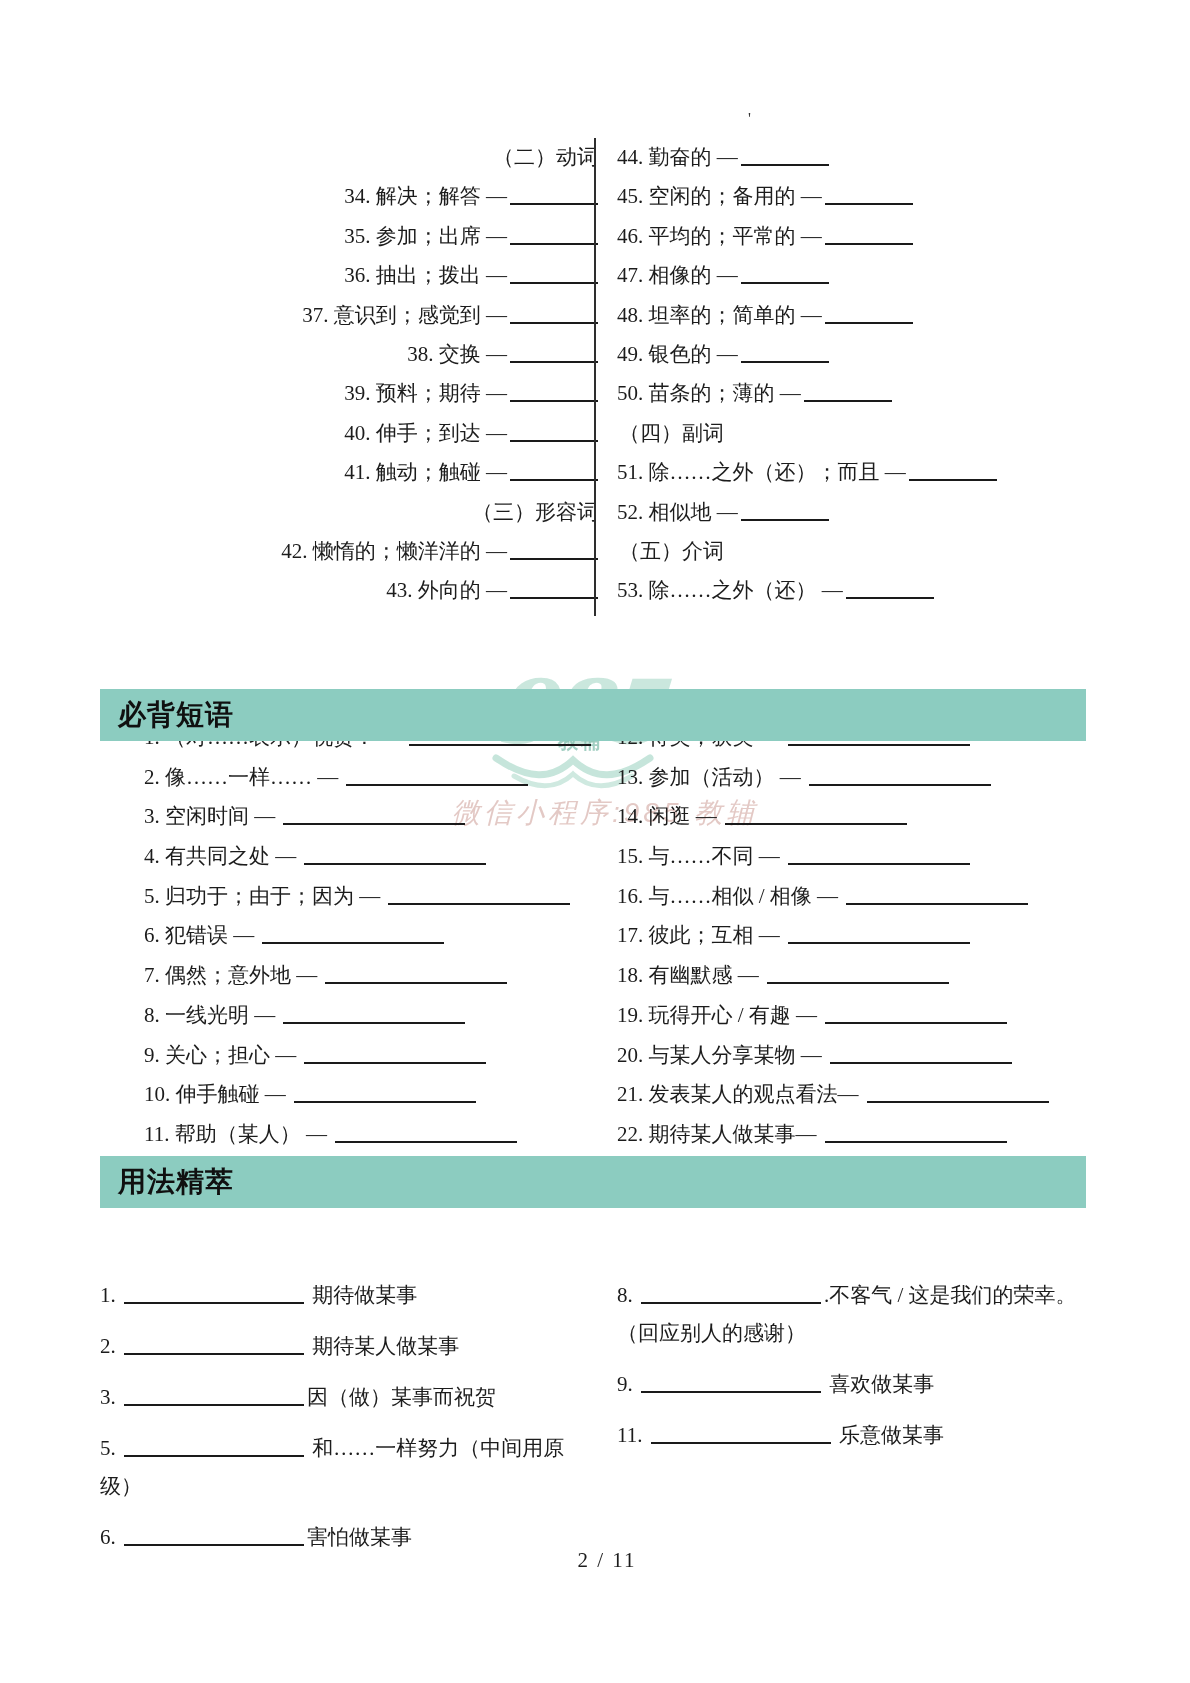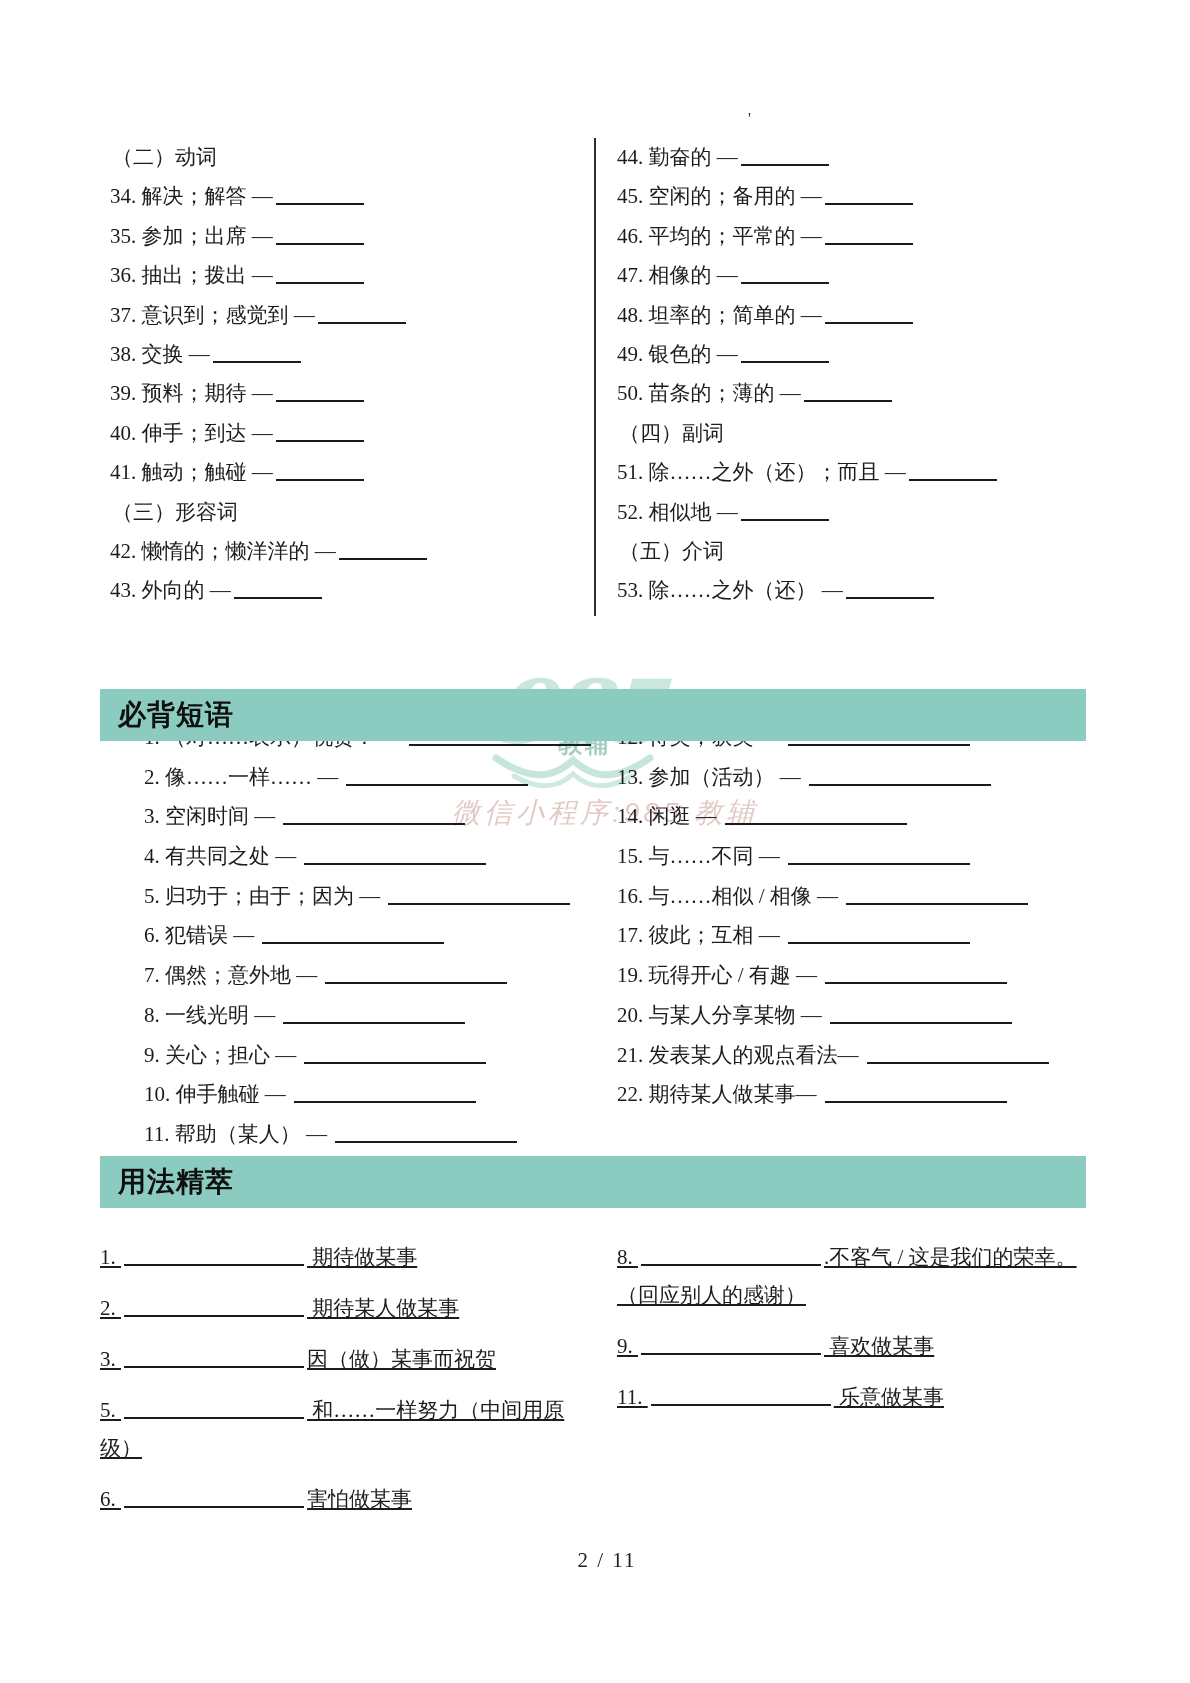--- a/index.html
+++ b/index.html
@@ -10,21 +10,21 @@
     --wm-pink:#dfc0bc;
   }
   html,body{margin:0;padding:0;}
   body{
     width:1190px;height:1683px;position:relative;background:#ffffff;
     font-family:"Liberation Serif","DejaVu Serif",serif;color:var(--ink);
     overflow:hidden;
   }
   
   .vocab-col{position:absolute;top:138px;}
-  #vocab-left{left:110px;width:480px;}
+  #vocab-left{left:118px;width:480px;text-align:right;}
   #vocab-right{left:617px;width:470px;}
   .row{height:39.4px;line-height:39.4px;font-size:21px;white-space:nowrap;}
   .subheader{padding-left:2px;}
   .divider{position:absolute;left:594px;top:138px;width:2px;height:478px;background:#2e2e2e;z-index:1;}
   
   .blank{display:inline-block;height:0;border-bottom:2px solid #1a1a1a;vertical-align:-2px;}
   .vblank{width:88px;margin-left:3px;}
   .pblank{width:182px;margin-left:8px;}
   .ublank{width:180px;margin:0 3px;}
   
@@ -37,39 +37,39 @@
   .banner span{
     font-family:"Liberation Sans","DejaVu Sans",sans-serif;font-weight:bold;
     font-size:28px;color:#101010;letter-spacing:1px;
   }
   
   .phrase-col{position:absolute;top:718px;z-index:1;}
   #phrases-left{left:100px;width:505px;margin-left:44px;}
   #phrases-right{left:617px;width:475px;}
   .phrase-col .row{height:39.7px;line-height:39.7px;}
   
-  .usage-col{position:absolute;top:1238px;z-index:1;text-decoration:underline;}
+  .usage-col{position:absolute;top:1276px;z-index:1;}
   #usage-left{left:100px;width:480px;}
   #usage-right{left:617px;width:480px;}
   .urow{line-height:38px;margin-bottom:13px;font-size:21px;}
   .urow .wrap{display:block;line-height:38px;}
   
   .page-number{position:absolute;top:1548px;left:12px;width:100%;text-align:center;
     font-size:21px;letter-spacing:2px;z-index:1;}
   
   .mark{position:absolute;left:748px;top:110px;font-size:16px;color:#333;z-index:1;}
   
   .watermark{position:absolute;left:440px;top:640px;width:340px;height:190px;z-index:0;pointer-events:none;}
   .wm-num{
     position:absolute;left:62px;top:28px;font-family:"DejaVu Serif",serif;
     font-style:italic;font-weight:bold;font-size:88px;line-height:88px;
     color:var(--wm-green);opacity:.6;letter-spacing:-6px;transform:skewX(-6deg);
   }
   .wm-badge{
-    position:absolute;left:118px;top:88px;font-size:24px;font-weight:bold;
+    position:absolute;left:118px;top:88px;font-size:20px;font-weight:bold;
     color:var(--wm-green-dark);opacity:.75;letter-spacing:3px;
     font-family:"Liberation Sans","DejaVu Sans",sans-serif;
   }
   .wm-book{position:absolute;left:48px;top:108px;opacity:.65;}
   .wm-caption{
     position:absolute;left:12px;top:154px;font-size:28px;letter-spacing:4px;
     color:var(--wm-pink);opacity:.85;white-space:nowrap;
     font-family:"Liberation Sans","DejaVu Sans",sans-serif;
     font-style:italic;
   }
@@ -137,20 +137,21 @@
     <div class="row"><span class="num">10.</span><span class="label"> 伸手触碰 —</span><span class="blank pblank"></span></div>
     <div class="row"><span class="num">11.</span><span class="label"> 帮助（某人） —</span><span class="blank pblank"></span></div>
   </div>
 <div class="phrase-col" id="phrases-right">
     <div class="row"><span class="num">12.</span><span class="label"> 得奖；获奖 —</span><span class="blank pblank"></span></div>
     <div class="row"><span class="num">13.</span><span class="label"> 参加（活动） —</span><span class="blank pblank"></span></div>
     <div class="row"><span class="num">14.</span><span class="label"> 闲逛 —</span><span class="blank pblank"></span></div>
     <div class="row"><span class="num">15.</span><span class="label"> 与……不同 —</span><span class="blank pblank"></span></div>
     <div class="row"><span class="num">16.</span><span class="label"> 与……相似 / 相像 —</span><span class="blank pblank"></span></div>
     <div class="row"><span class="num">17.</span><span class="label"> 彼此；互相 —</span><span class="blank pblank"></span></div>
+    <div class="row"><span class="num">18.</span><span class="label"> 有幽默感 —</span><span class="blank pblank"></span></div>
     <div class="row"><span class="num">19.</span><span class="label"> 玩得开心 / 有趣 —</span><span class="blank pblank"></span></div>
     <div class="row"><span class="num">20.</span><span class="label"> 与某人分享某物 —</span><span class="blank pblank"></span></div>
     <div class="row"><span class="num">21.</span><span class="label"> 发表某人的观点看法—</span><span class="blank pblank"></span></div>
     <div class="row"><span class="num">22.</span><span class="label"> 期待某人做某事—</span><span class="blank pblank"></span></div>
   </div>
 
 <div class="banner" id="banner-usage">
   <span>用法精萃</span>
 </div>
 

